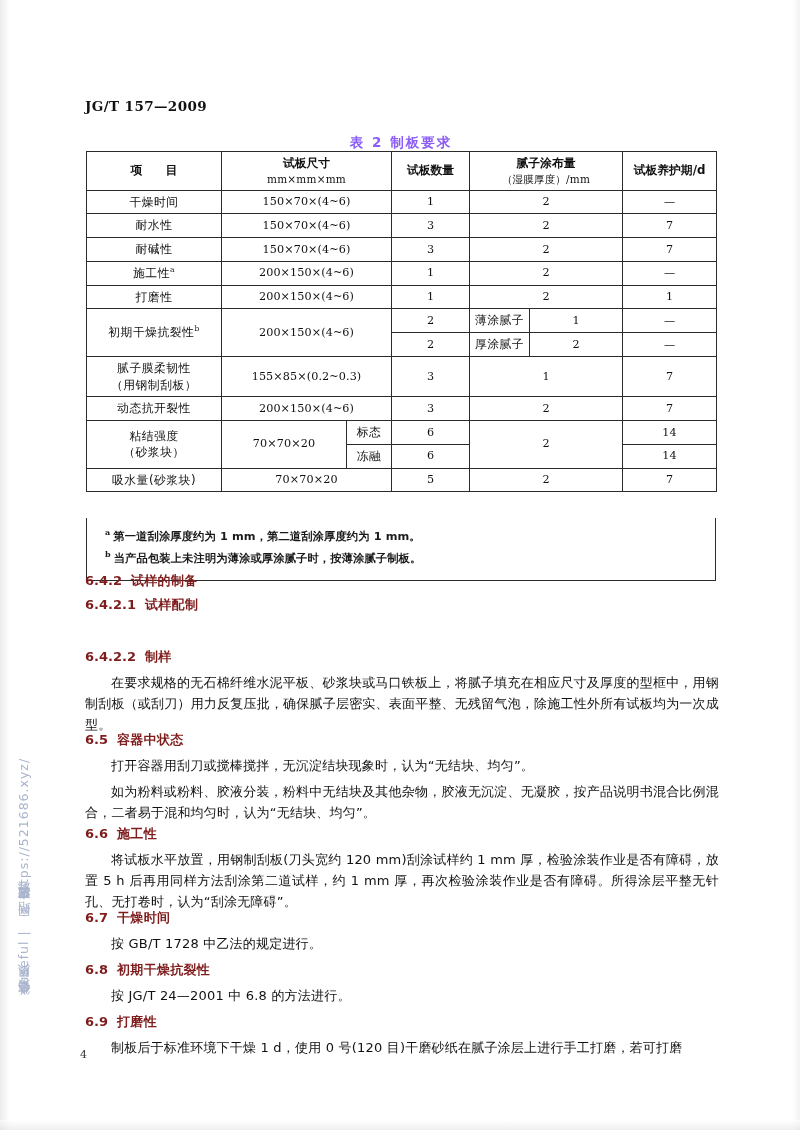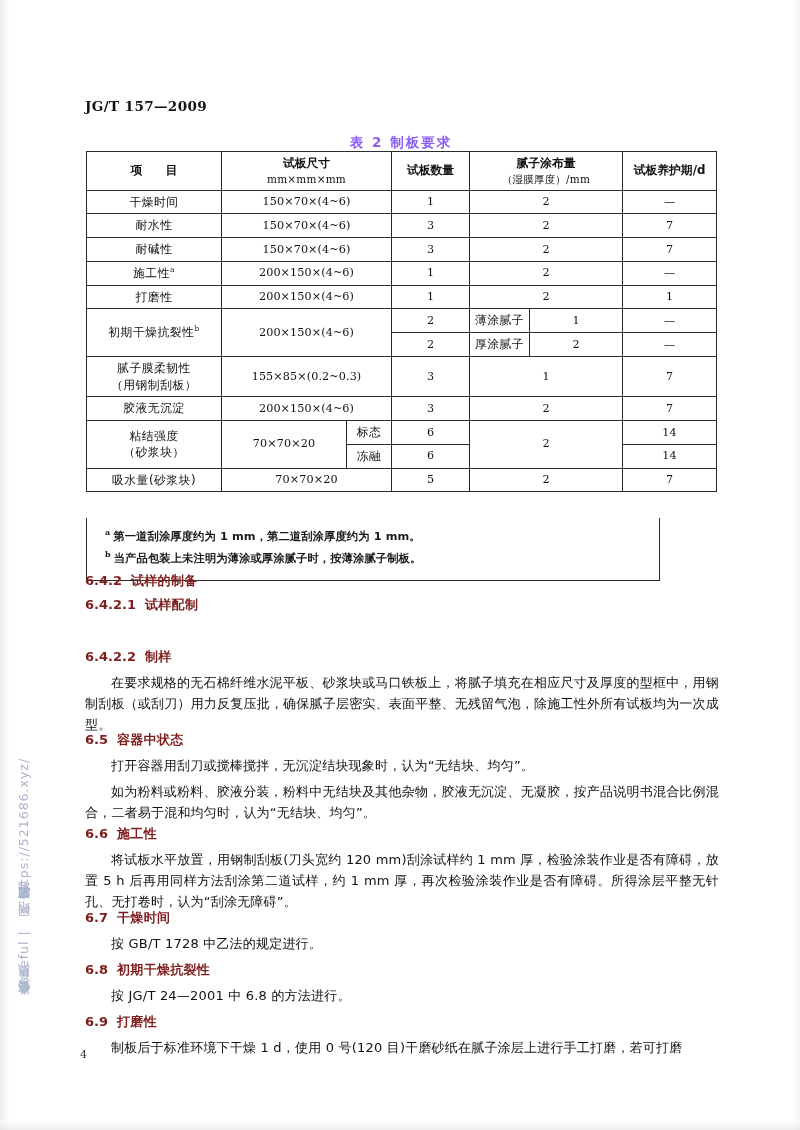--- a/index.html
+++ b/index.html
@@ -115,21 +115,21 @@
     font-size: 7.5px;
     vertical-align: super;
     font-family: "DejaVu Serif", "Liberation Serif", serif;
   }
   .two-line { line-height: 1.45; }
 
   .footnotes {
     position: absolute;
     left: 86px;
     top: 518px;
-    width: 574px;
+    width: 630px;
     border-left: 1px solid #2b2b2b;
     border-right: 1px solid #2b2b2b;
     border-bottom: 1px solid #2b2b2b;
     box-sizing: border-box;
     padding: 5px 10px 8px 10px;
     font-size: 11.2px;
     line-height: 1.0;
   }
   .footnote {
     margin: 5px 0 8px 16px;
@@ -296,21 +296,21 @@
           <div>腻子膜柔韧性</div>
           <div>（用钢制刮板）</div>
         </td>
         <td colspan="2" class="num">155×85×(0.2~0.3)</td>
         <td class="num">3</td>
         <td colspan="2" class="num">1</td>
         <td class="num">7</td>
       </tr>
 
       <tr>
-        <td class="item-cell">胶液无沉淀</td>
+        <td class="item-cell">动态抗开裂性</td>
         <td colspan="2" class="num">200×150×(4~6)</td>
         <td class="num">3</td>
         <td colspan="2" class="num">2</td>
         <td class="num">7</td>
       </tr>
 
       <tr>
         <td class="item-cell two-line" rowspan="2">
           <div>粘结强度</div>
           <div>（砂浆块）</div>

